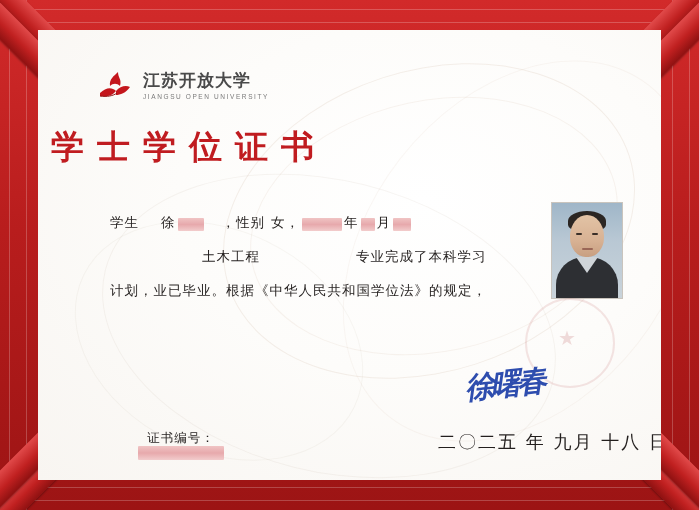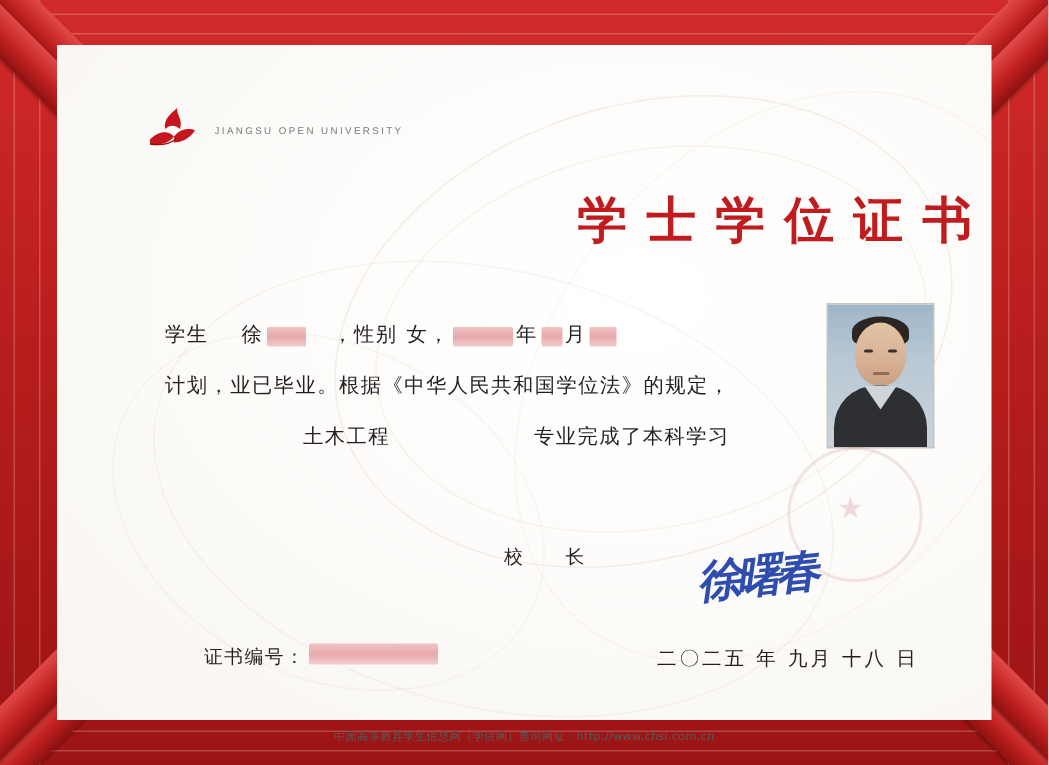--- a/index.html
+++ b/index.html
@@ -126,21 +126,21 @@
     letter-spacing: 1.6px;
     color: #7a7a7a;
   }
 
   
   .cert-title {
     position: absolute;
     left: 0;
     top: 95px;
     width: 623px;
-    text-align: right;
+    text-align: left;
     font-size: 33px;
     letter-spacing: 13px;
     text-indent: 13px;
     color: #c01c20;
     font-weight: bold;
     font-family: "DejaVu Serif", "Liberation Serif", serif;
   }
 
   
   .body-text {
@@ -285,26 +285,28 @@
 
   
   .cert-no {
     position: absolute;
     left: 98px;
     top: 400px;
     font-size: 12.5px;
     color: #231f1e;
     letter-spacing: 1px;
     display: flex;
+    align-items: center;
+    flex-direction: column;
   }
   .date-line {
     position: absolute;
     left: 400px;
     top: 400px;
-    font-size: 13px;
+    font-size: 18px;
     color: #231f1e;
     letter-spacing: 2px;
     white-space: nowrap;
   }
 
   
   .bottom-note {
     position: absolute;
     left: 0;
     top: 486px;
@@ -358,20 +360,21 @@
     <div class="logo-row">
       <div class="logo-mark">
         <svg width="40" height="40" viewBox="0 0 40 40" aria-hidden="true">
           <path d="M6 27 C12 21, 18 21, 22 25 C18 30, 12 31, 6 30 Z" fill="#c4161c"></path>
           <path d="M22 25 C26 20, 32 19, 36 21 C32 27, 26 29, 22 29 Z" fill="#c4161c"></path>
           <path d="M16 20 C15 13, 20 10, 24 6 C24 12, 28 13, 26 20 C23 17, 19 17, 16 20 Z" fill="#c4161c"></path>
           <path d="M6 30 C13 31, 19 30, 23 27" fill="none" stroke="#8e1111" stroke-width="1"></path>
         </svg>
       </div>
       <div class="logo-text-block">
+        <div class="logo-cn">江苏开放大学</div>
         <div class="logo-en">JIANGSU OPEN UNIVERSITY</div>
       </div>
     </div>
 
     <div class="cert-title">学士学位证书</div>
 
     <div class="body-text">
 
       <div class="line">
         <span class="seg">学生</span>
@@ -384,54 +387,52 @@
         <span class="seg">女</span>
         <span class="seg">，</span>
         <span class="redact" style="width:40px;"></span>
         <span class="seg">年</span>
         <span class="redact" style="width:14px;"></span>
         <span class="seg">月</span>
         <span class="redact" style="width:18px;"></span>
       </div>
 
       <div class="line">
-        <span class="seg">计划，业已毕业。根据《中华人民共和国学位法》的规定，</span>
-      </div>
-
-      <div class="line">
         <span style="display:inline-block;width:92px;"></span>
         <span class="seg">土木工程</span>
         <span style="display:inline-block;width:96px;"></span>
         <span class="seg">专业完成了本科学习</span>
+      </div>
+
+      <div class="line">
+        <span class="seg">计划，业已毕业。根据《中华人民共和国学位法》的规定，</span>
       </div>
 
     </div>
 
     <div class="photo">
       <div class="hair"></div>
       <div class="head"></div>
       <div class="eye l"></div>
       <div class="eye r"></div>
       <div class="mouth"></div>
       <div class="body"></div>
       <div class="collar"></div>
     </div>
 
     <div class="seal">
       <div class="star">★</div>
     </div>
 
     <div class="sign-block">
-      <div class="r1">校　长</div>
     </div>
     <div class="signature">徐曙春</div>
 
     <div class="cert-no">
       <span>证书编号：</span>
       <span class="redact" style="width:86px;height:14px;"></span>
     </div>
 
     <div class="date-line">二〇二五 年 九月 十八 日</div>
   </div>
 
-  <div class="bottom-note">中国高等教育学生信息网（学信网）查询网址：http://www.chsi.com.cn</div>
 
 </div>
 
 </body></html>

